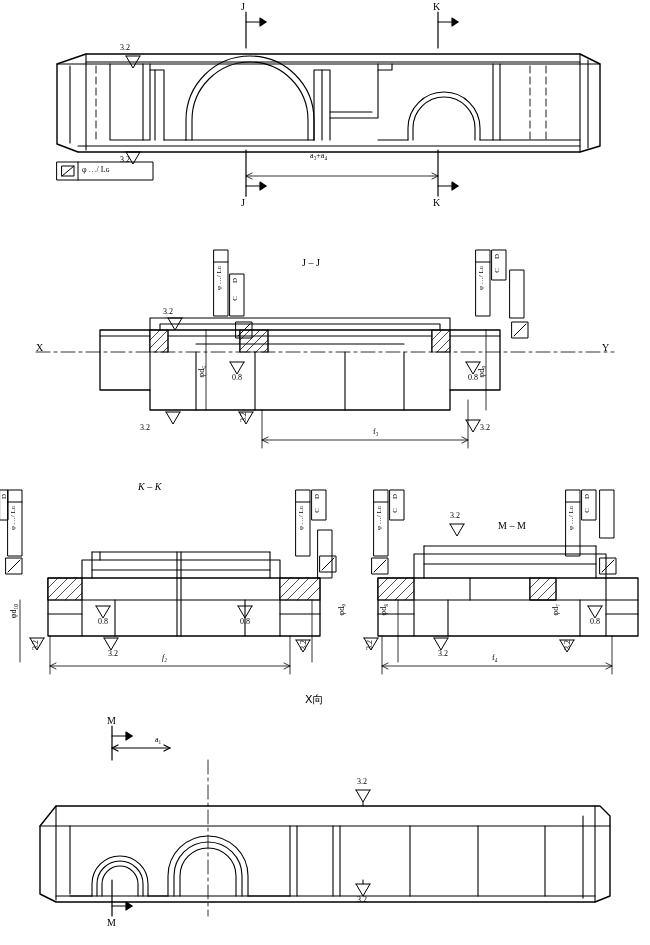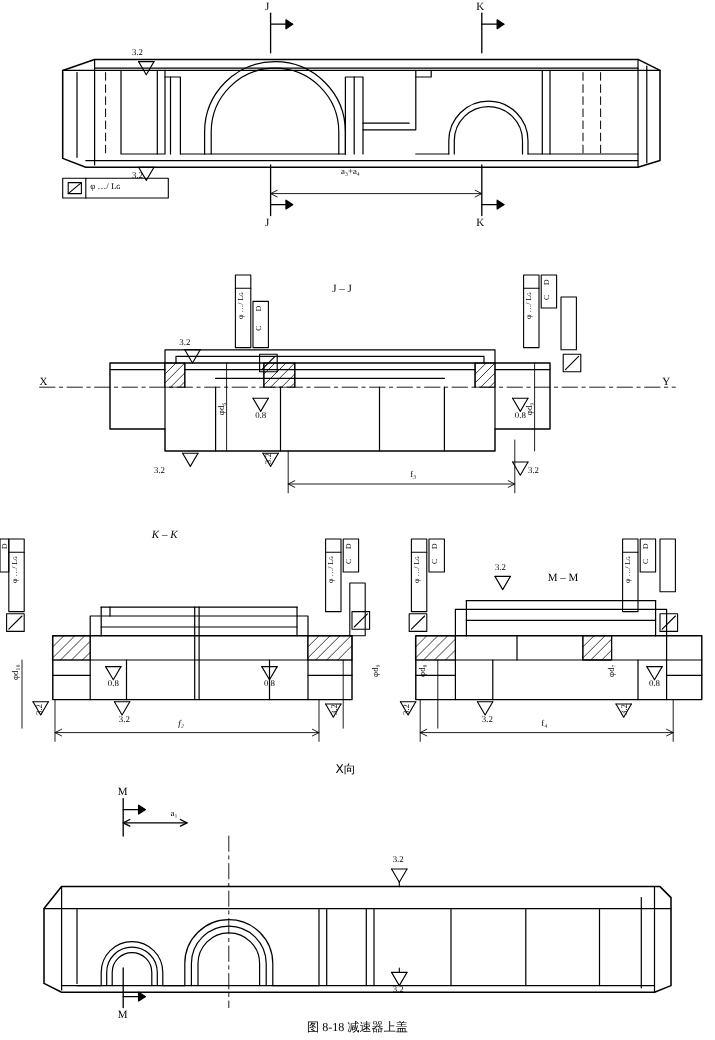--- a/index.html
+++ b/index.html
@@ -434,15 +434,14 @@
 <div class="txt small vert" style="left:552px;top:604px;">φd₇</div>
 <div class="txt small" style="left:492px;top:654px;">f₄</div>
 
 <div class="txt cn" style="left:305px;top:694px;">X向</div>
 <div class="txt" style="left:107px;top:716px;">M</div>
 <div class="txt" style="left:107px;top:918px;">M</div>
 <div class="txt small" style="left:155px;top:736px;">a₁</div>
 <div class="txt small" style="left:357px;top:778px;">3.2</div>
 <div class="txt small" style="left:357px;top:896px;">3.2</div>
 
-<div class="caption cn" style="top:926px;">图 8-18  减速器上盖</div>
 
 </div>
 
 </body></html>

